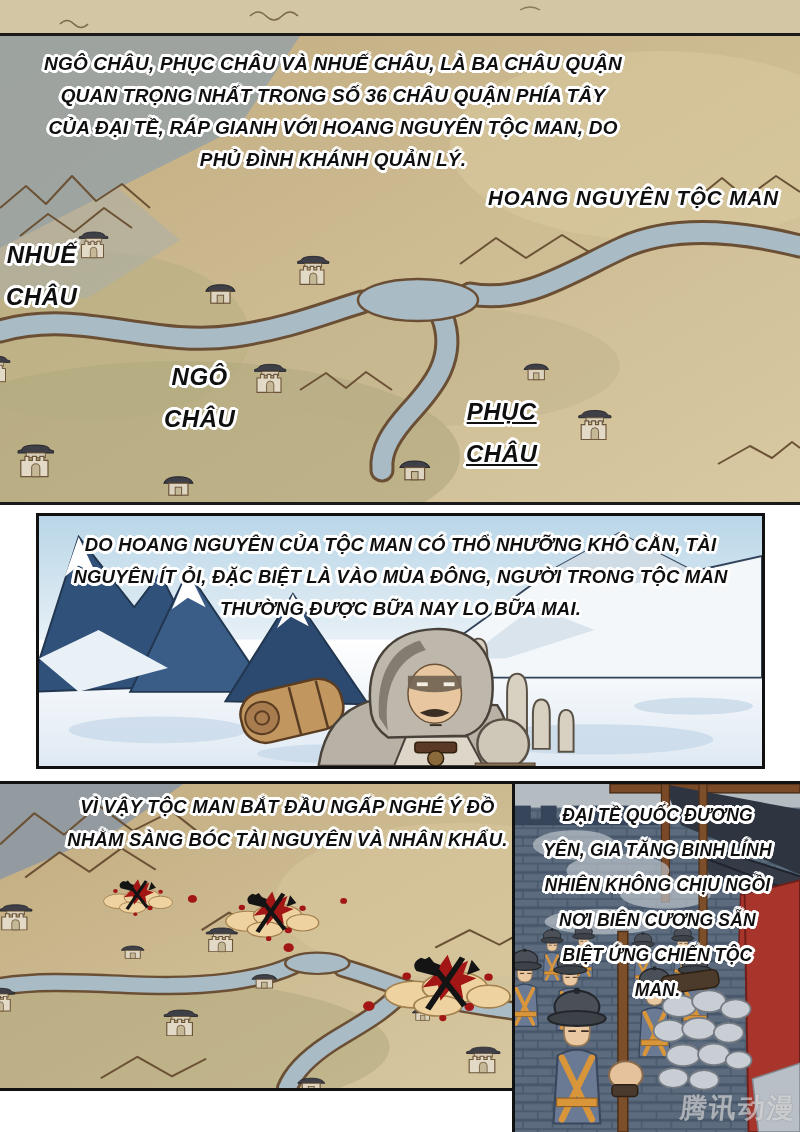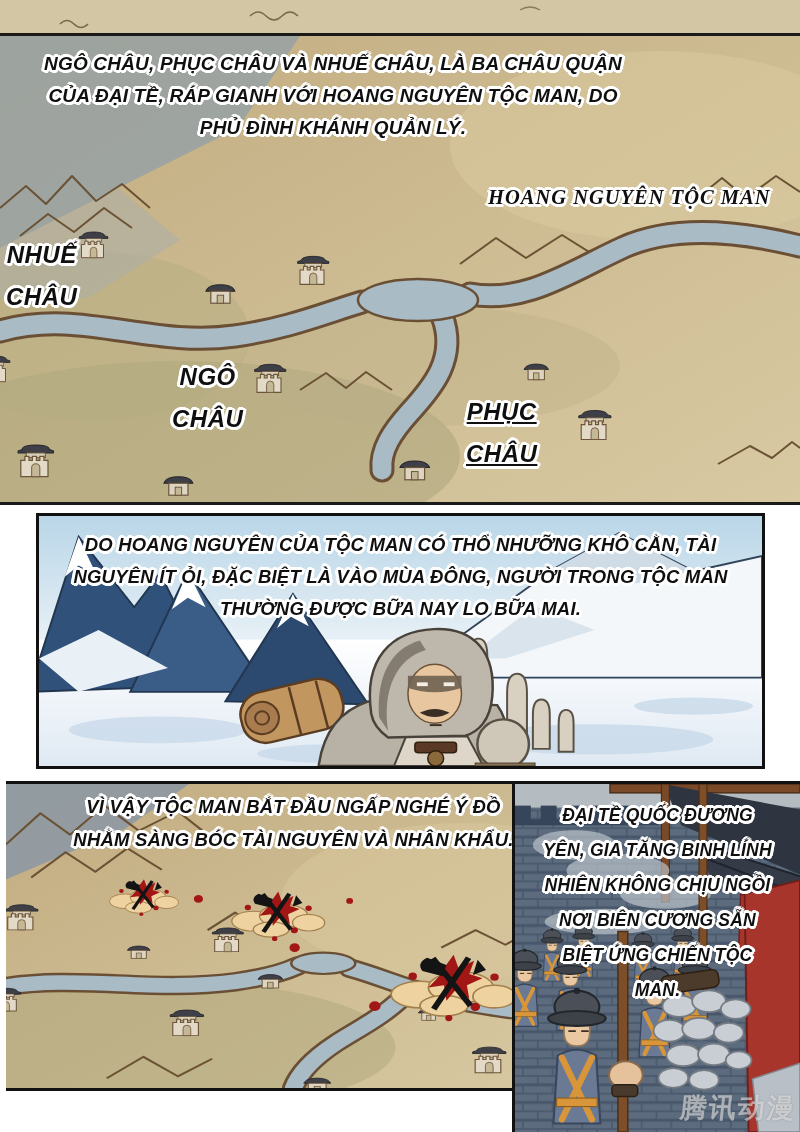--- a/index.html
+++ b/index.html
@@ -4,21 +4,21 @@
 <style>
   html,body{margin:0;padding:0;background:#ffffff;}
   .page{position:relative;width:800px;height:1132px;background:#ffffff;overflow:hidden;
         font-family:"Liberation Sans",sans-serif;}
   .panel{position:absolute;box-sizing:border-box;overflow:hidden;background:#cbb98f;}
   .panel > svg{position:absolute;left:0;top:0;width:100%;height:100%;}
   .topstrip{position:absolute;left:0;top:0;width:800px;height:36px;box-sizing:border-box;
             background:#d3c6a4;border-bottom:3px solid #1a1a1a;}
   .p1{left:0;top:36px;width:800px;height:469px;border-bottom:3px solid #1a1a1a;}
   .p2{left:36px;top:513px;width:729px;height:256px;border:3px solid #111;}
-  .p3{left:6px;top:781px;width:578px;height:310px;border:3px solid #111;border-left:none;}
+  .p3{left:0;top:781px;width:578px;height:310px;border:3px solid #111;border-left:none;}
   .p4{left:512px;top:781px;width:288px;height:351px;border:3px solid #111;border-right:none;border-bottom:none;}
   .txt{position:absolute;font-weight:bold;font-style:italic;color:#0f0f0f;white-space:nowrap;
        text-shadow:-2px -2px 0 #fff,2px -2px 0 #fff,-2px 2px 0 #fff,2px 2px 0 #fff,
                    -3px 0 0 #fff,3px 0 0 #fff,0 -3px 0 #fff,0 3px 0 #fff,
                    -1px -3px 0 #fff,1px 3px 0 #fff,3px -1px 0 #fff,-3px 1px 0 #fff;text-align:center;}
   .narr{font-size:19px;line-height:32px;letter-spacing:.2px;}
   .center{left:0;right:0;text-align:center;}
   .maplabel{font-size:24px;line-height:42px;letter-spacing:.5px;}
   .watermark{position:absolute;right:4px;bottom:6px;font-weight:bold;font-size:27px;letter-spacing:2px;
              color:rgba(255,255,255,.5);transform:skewX(-6deg);text-shadow:0 0 2px rgba(90,90,90,.45);}
@@ -134,29 +134,30 @@
       <use href="#fort" transform="translate(575,370) scale(0.62)"></use>
       <use href="#fort" transform="translate(14,404) scale(0.68)"></use>
       <use href="#fort" transform="translate(-22,316) scale(0.55)"></use>
       <use href="#house" transform="translate(206,244) scale(0.8)"></use>
       <use href="#house" transform="translate(524,324) scale(0.68)"></use>
       <use href="#house" transform="translate(400,420) scale(0.82)"></use>
       <use href="#house" transform="translate(164,436) scale(0.8)"></use>
     </svg>
     <div class="txt narr" style="left:44px;top:12px;">
       <div>NGÔ CHÂU, PHỤC CHÂU VÀ NHUẾ CHÂU, LÀ BA CHÂU QUẬN</div>
+      <div>QUAN TRỌNG NHẤT TRONG SỐ 36 CHÂU QUẬN PHÍA TÂY</div>
       <div>CỦA ĐẠI TỀ, RÁP GIANH VỚI HOANG NGUYÊN TỘC MAN, DO</div>
       <div>PHỦ ĐÌNH KHÁNH QUẢN LÝ.</div>
     </div>
-    <div class="txt" style="left:488px;top:150px;font-size:20.5px;letter-spacing:1px;font-family:Liberation Serif, serif;">HOANG NGUYÊN TỘC MAN</div>
+    <div class="txt" style="left:488px;top:150px;font-size:20.5px;letter-spacing:1px;">HOANG NGUYÊN TỘC MAN</div>
     <div class="txt maplabel" style="left:6px;top:198px;">
       <div>NHUẾ</div>
       <div>CHÂU</div>
     </div>
-    <div class="txt maplabel" style="left:172px;top:320px;">
+    <div class="txt maplabel" style="left:164px;top:320px;">
       <div>NGÔ</div>
       <div>CHÂU</div>
     </div>
     <div class="txt maplabel" style="left:466px;top:355px;text-decoration:underline;">
       <div>PHỤC</div>
       <div>CHÂU</div>
     </div>
   </div>
 
   <div class="panel p2" style="background:#4d7c0f;">

